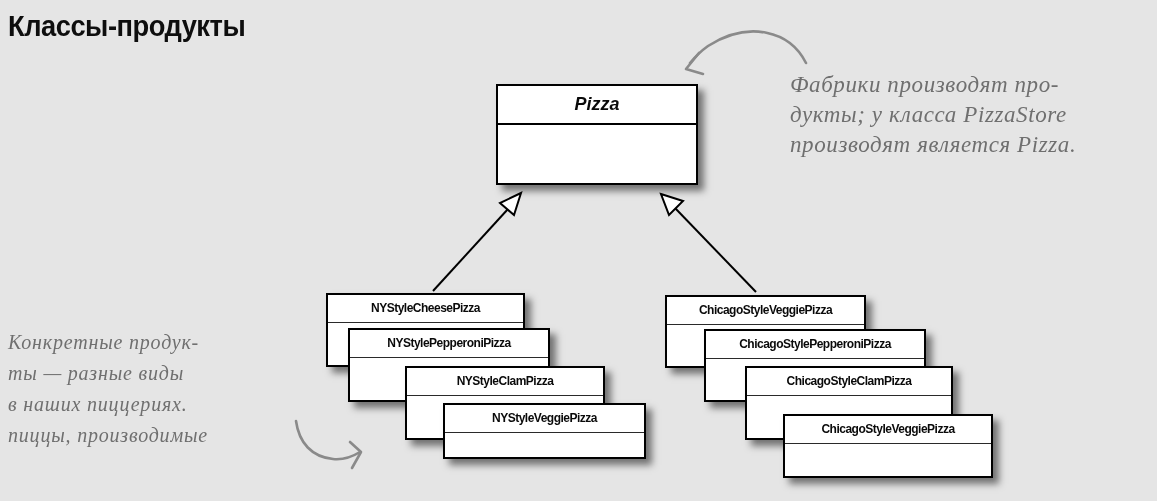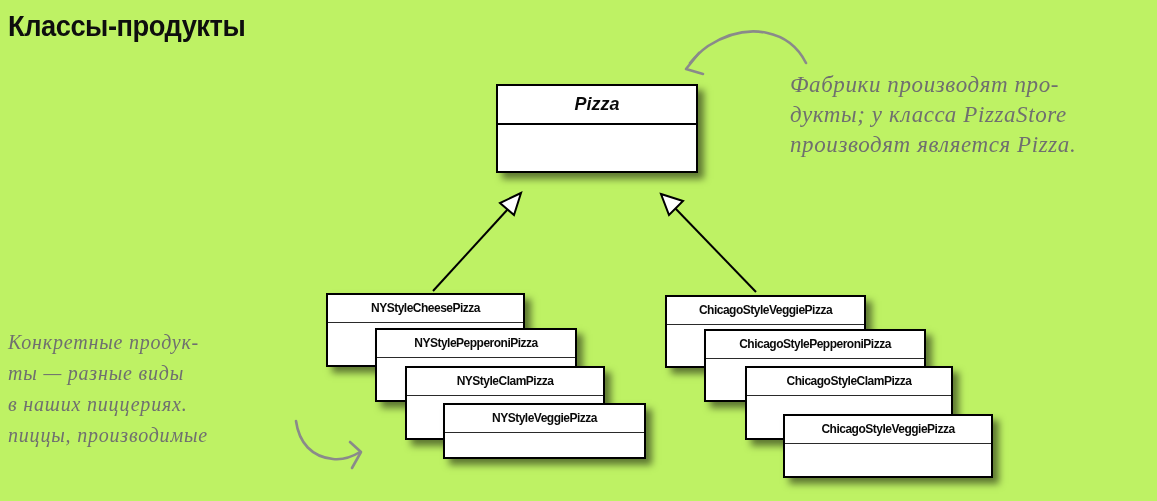--- a/index.html
+++ b/index.html
@@ -1,19 +1,19 @@
 <!DOCTYPE html>
 <html><head>
 <meta charset="utf-8">
 <style>
   html,body{margin:0;padding:0;background:#ffffff;}
   #canvas{
     position:relative;
     width:1157px;height:501px;
-    background:#bef264;
+    background:#e5e5e5;
     overflow:hidden;
     font-family:"Liberation Sans",sans-serif;
   }
   
   .page-title{
     position:absolute;left:8px;top:10px;
     font-size:29px;font-weight:bold;color:#0e0e0e;
     letter-spacing:-0.5px;
     transform:scaleX(0.94);transform-origin:left top;
     white-space:nowrap;
@@ -58,30 +58,30 @@
     pointer-events:none;
   }
 </style>
 </head>
 <body>
 
 <div id="canvas">
 
   <div class="page-title">Классы-продукты</div>
 
-  <div class="cbox pizza" style="left:496px;top:84px;width:202px;height:89px">
+  <div class="cbox pizza" style="left:496px;top:84px;width:202px;height:101px">
     <div class="ptitle">Pizza</div>
     <div class="pbody"></div>
   </div>
 
   <div class="cbox" style="left:326px;top:293px;width:199px;height:74px">
     <div class="ptitle">NYStyleCheesePizza</div>
     <div class="pbody"></div>
   </div>
-  <div class="cbox" style="left:375px;top:328px;width:202px;height:74px">
+  <div class="cbox" style="left:348px;top:328px;width:202px;height:74px">
     <div class="ptitle">NYStylePepperoniPizza</div>
     <div class="pbody"></div>
   </div>
   <div class="cbox" style="left:405px;top:366px;width:200px;height:74px">
     <div class="ptitle">NYStyleClamPizza</div>
     <div class="pbody"></div>
   </div>
   <div class="cbox" style="left:443px;top:403px;width:203px;height:56px">
     <div class="ptitle">NYStyleVeggiePizza</div>
     <div class="pbody"></div>

